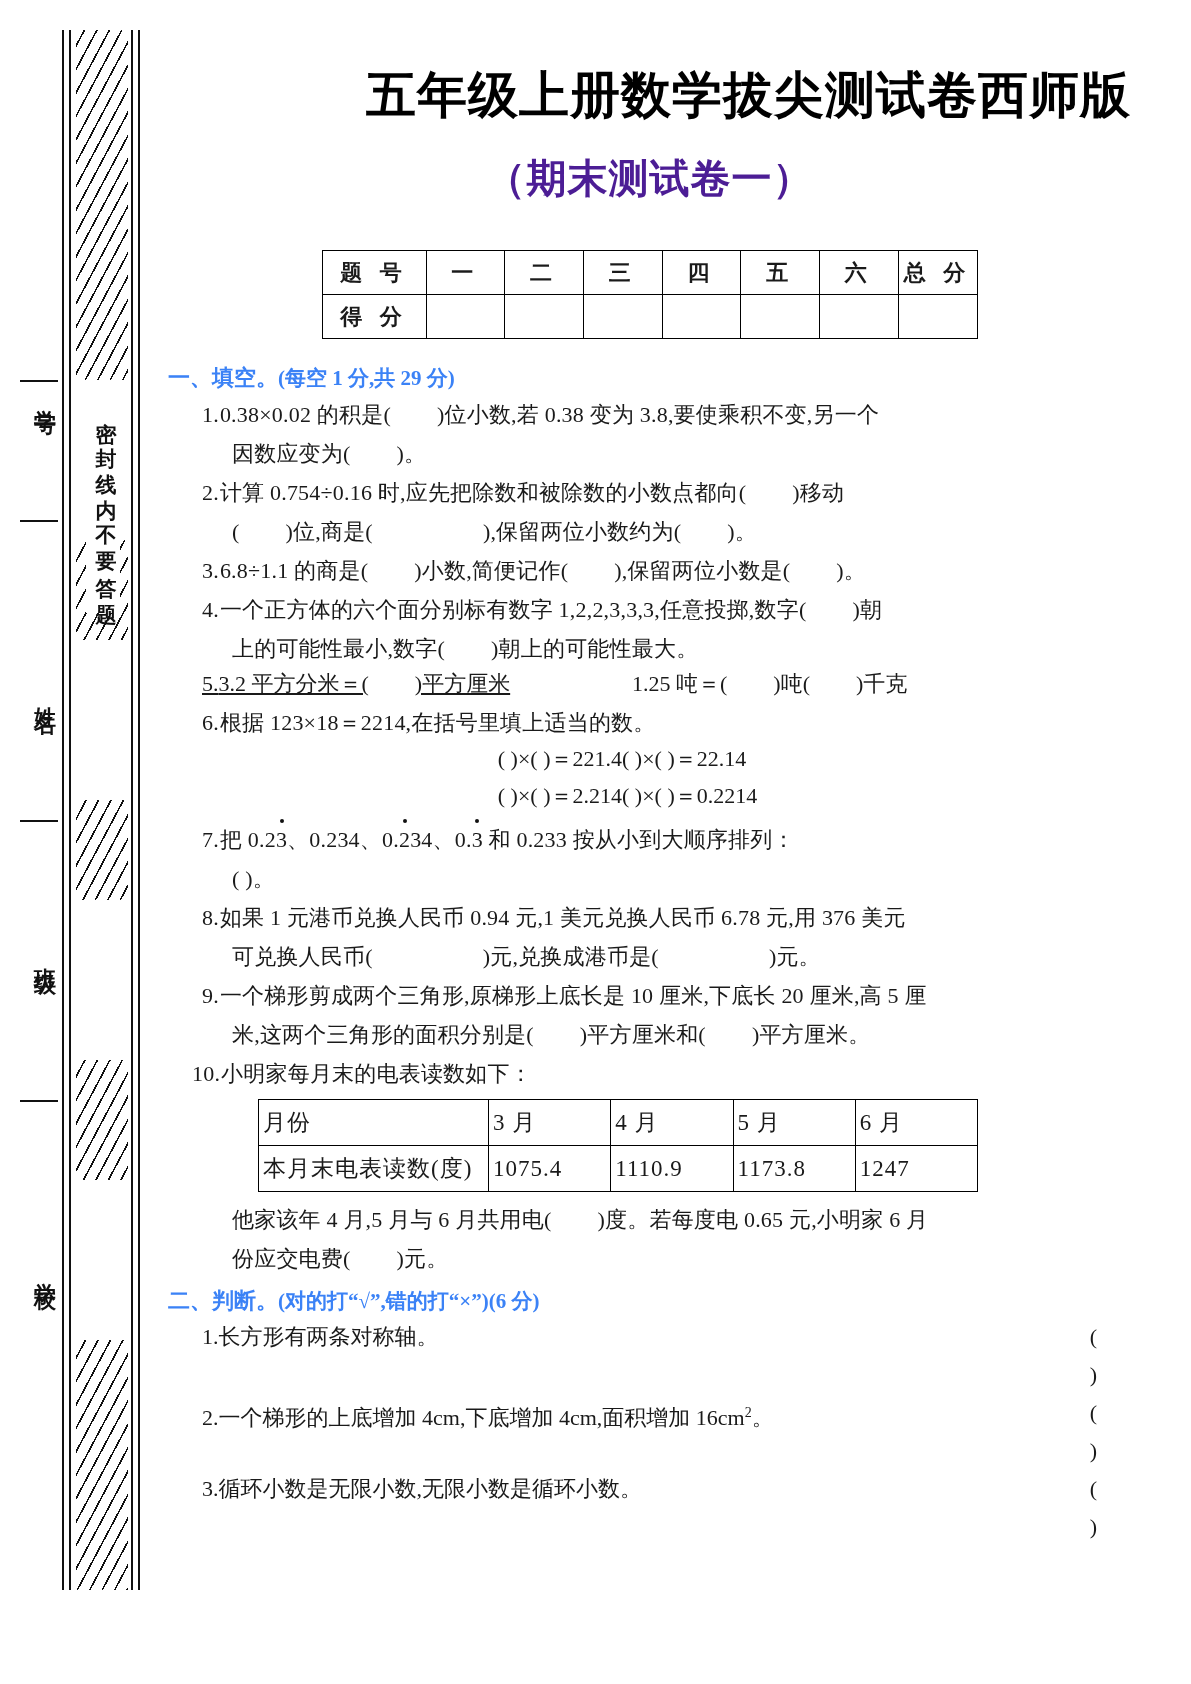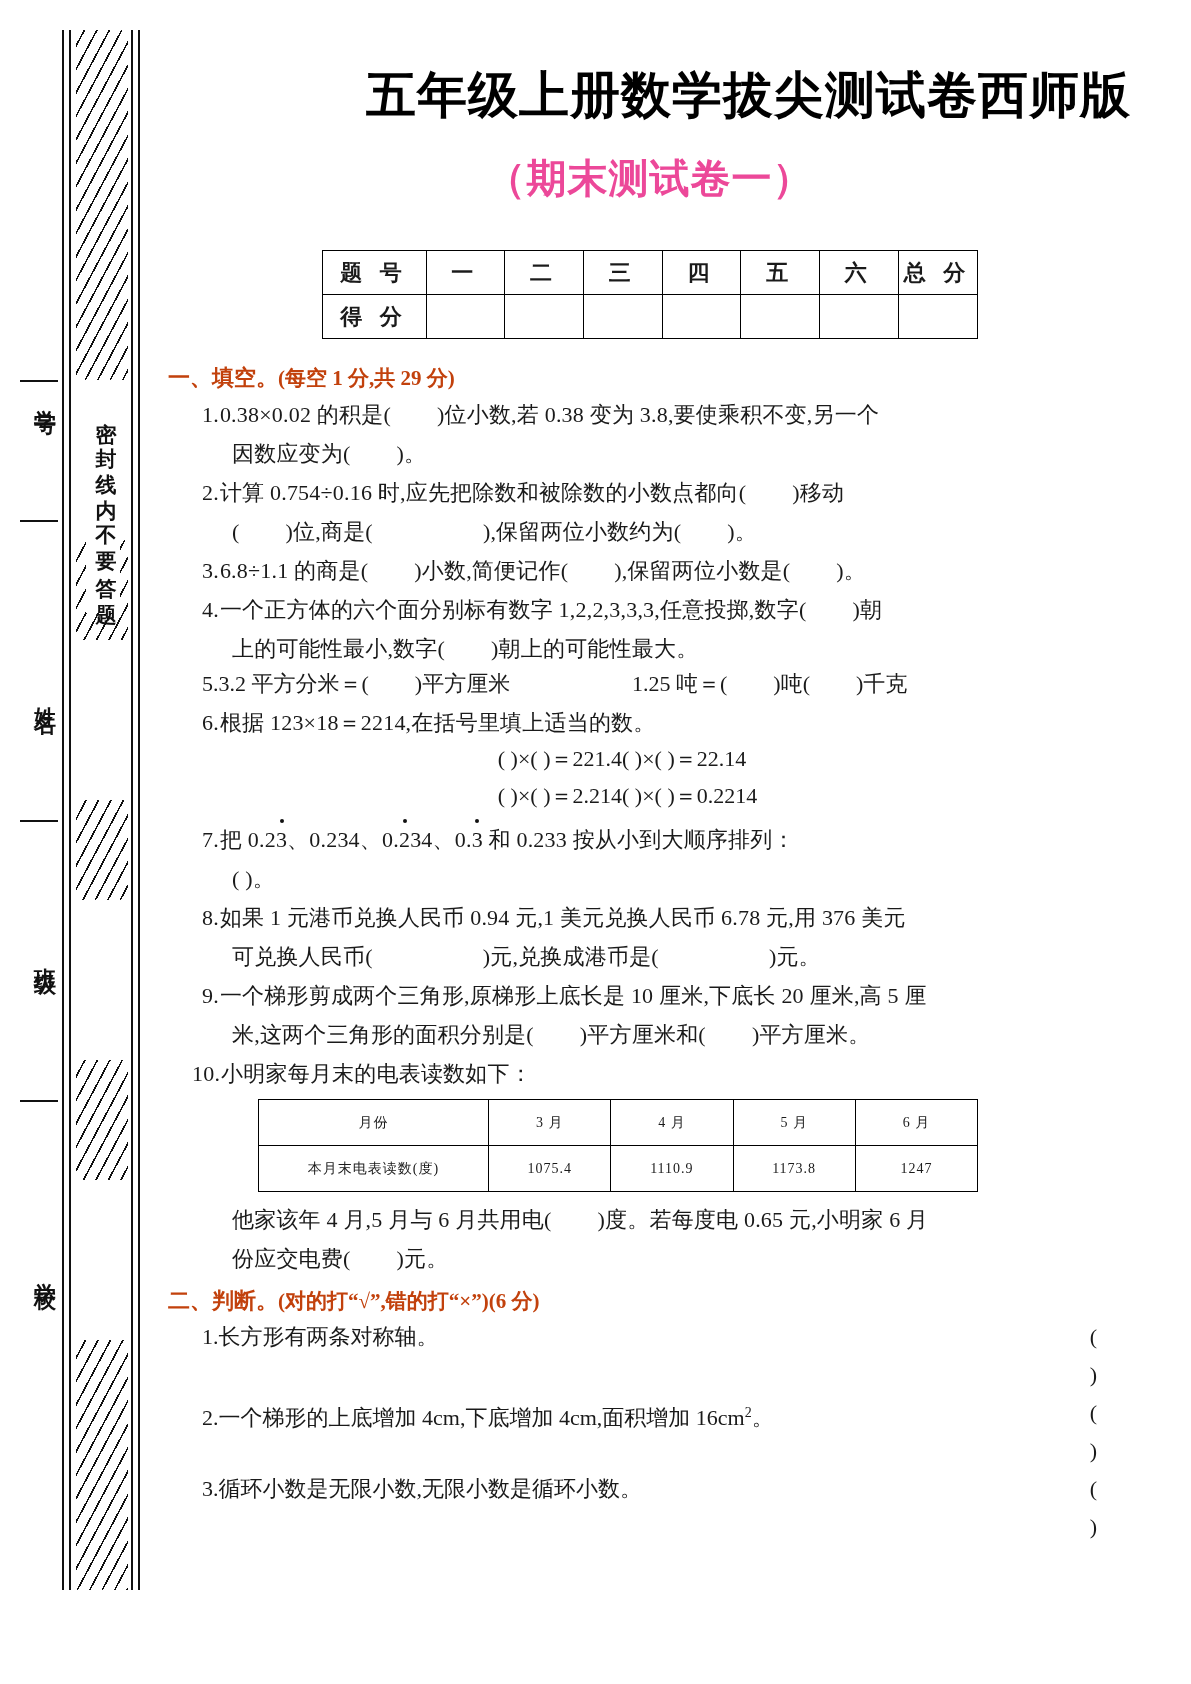--- a/index.html
+++ b/index.html
@@ -89,21 +89,21 @@
     color:#000;
     white-space:nowrap;
   }
   h2.subtitle {
     margin:22px 0 0 0;
     text-align:center;
     font-family:"Liberation Sans","DejaVu Sans",sans-serif;
     font-weight:700;
     font-size:40px;
     letter-spacing:1px;
-    color:#ec4899;
+    color:#4c1d95;
   }
 
   
   table.score-table {
     margin:44px auto 0 auto;
     border-collapse:collapse;
     width:656px;
     table-layout:fixed;
   }
   table.score-table td {
@@ -118,21 +118,21 @@
     padding:0;
   }
   table.score-table td.lbl { width:104px; }
 
   
   .section-head {
     margin:24px 0 2px 0;
     font-family:"Liberation Sans","DejaVu Sans",sans-serif;
     font-weight:700;
     font-size:22px;
-    color:#c2410c;
+    color:#3b82f6;
     letter-spacing:0px;
   }
   .section-head .pts {
     font-family:"Liberation Serif","DejaVu Serif",serif;
     font-weight:700;
     font-size:21px;
   }
   .q {
     font-size:22px;
     line-height:35px;
@@ -154,35 +154,34 @@
     text-align:right;
   }
   .eqrow .eq-left { width:390px; }
 
   .two-col {
     display:flex;
     padding-left:34px;
     font-size:22px;
     line-height:35px;
   }
-  .two-col .c1 { width:430px; }
+  .two-col .c1 { width:430px;text-decoration:underline; }
 
   
   table.meter-table {
     margin:8px 0 0 90px;
     border-collapse:collapse;
     table-layout:fixed;
     width:720px;
   }
   table.meter-table td {
     border:1.5px solid #000;
     height:46px;
-    text-align:center;
     vertical-align:middle;
-    font-size:14px;
+    font-size:23px;
     font-family:"Liberation Serif","DejaVu Serif",serif;
     padding:0 4px;
     letter-spacing:1px;
   }
   table.meter-table td.head-lbl { width:230px; }
 
   .judge-item {
     font-size:22px;
     line-height:38px;
     padding-left:34px;

